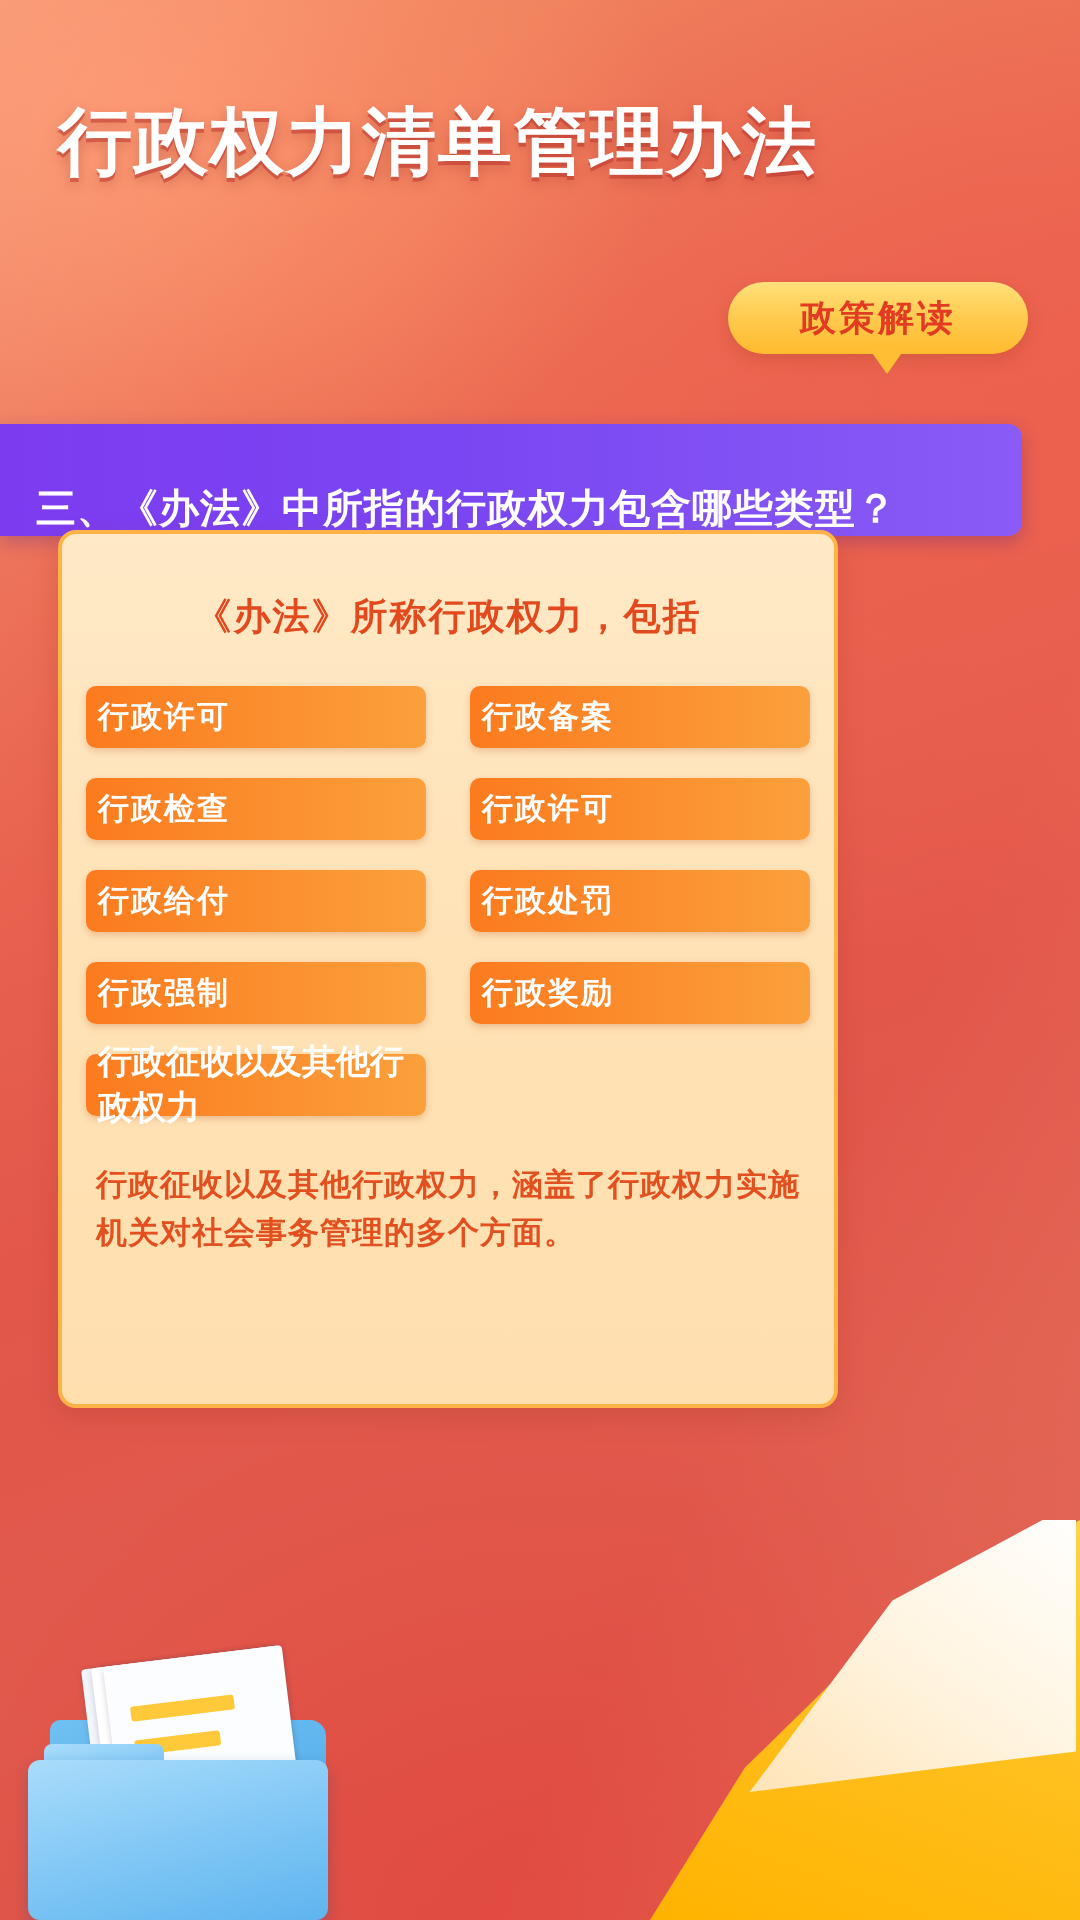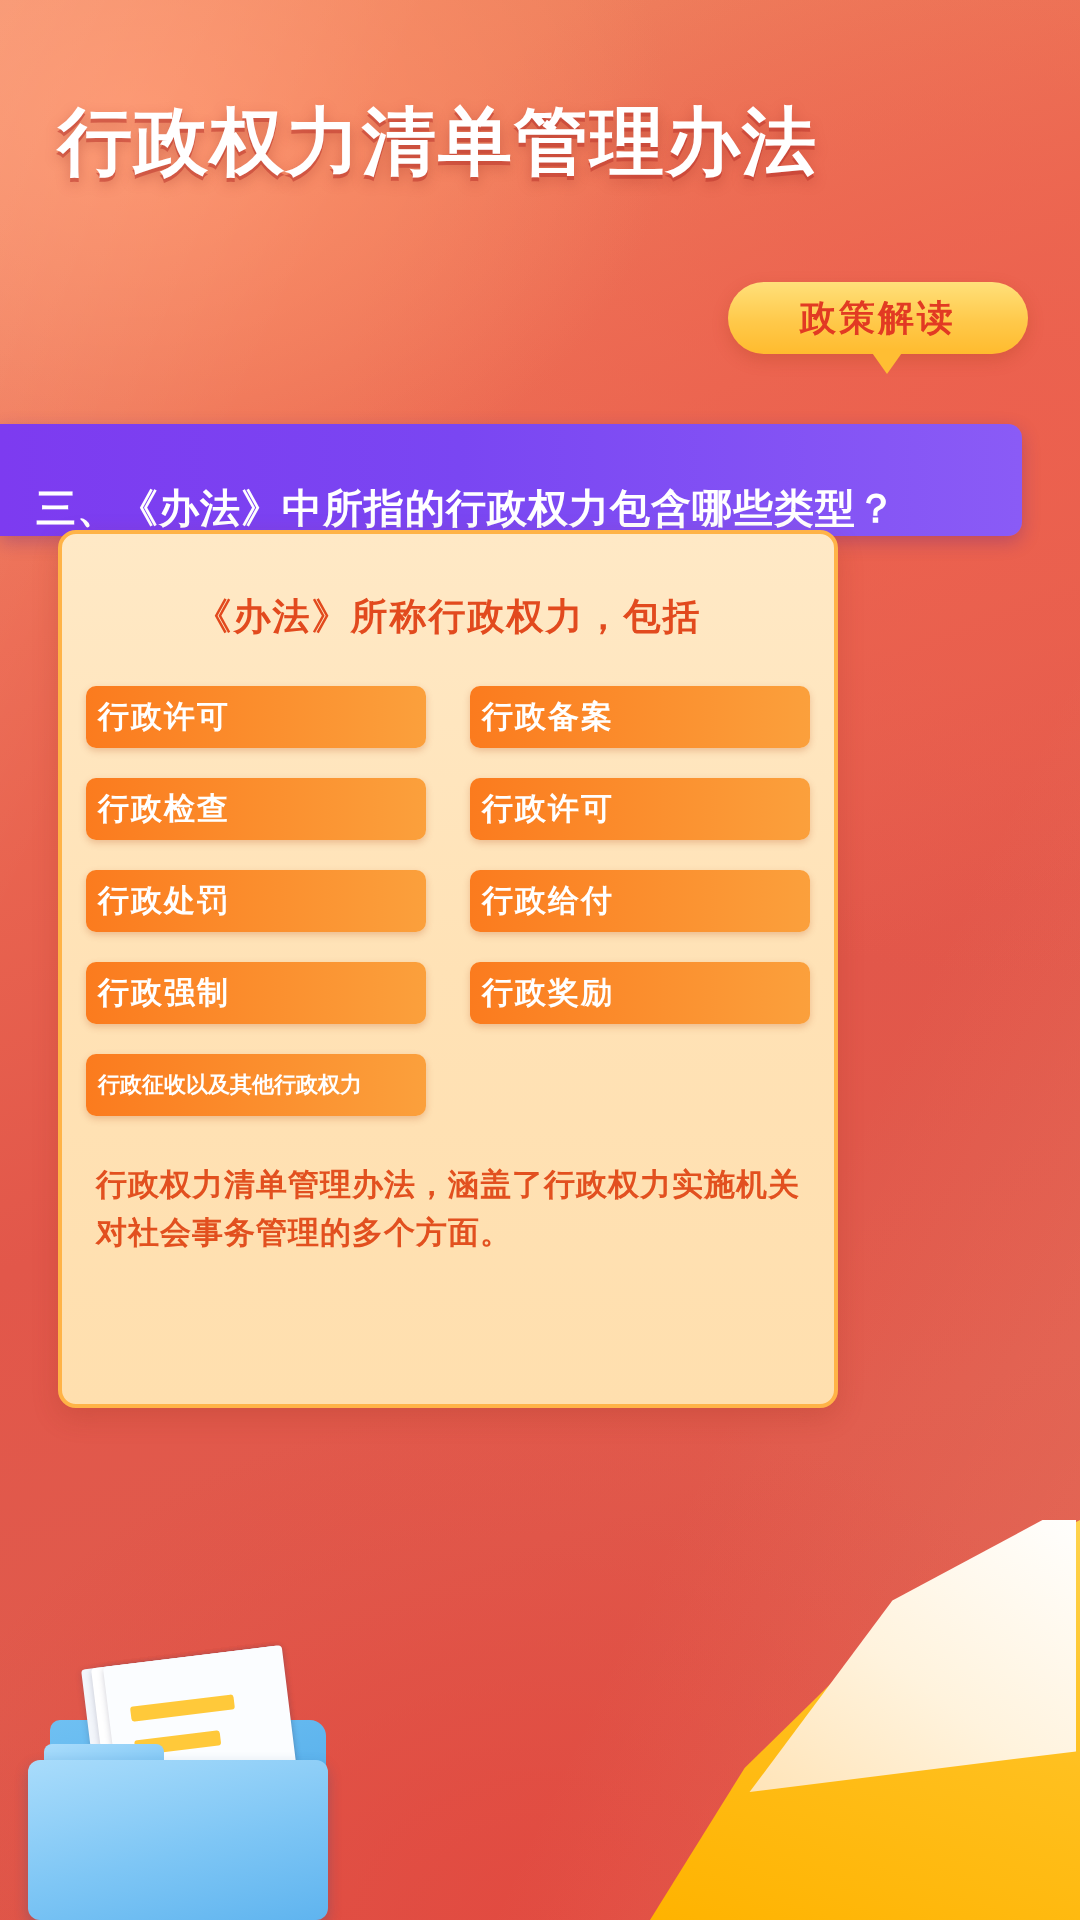--- a/index.html
+++ b/index.html
@@ -153,21 +153,21 @@
     letter-spacing: 2px;
     box-shadow: 0 3px 7px rgba(180,70,20,0.25);
   }
   .pill.left {
     background: linear-gradient(90deg, #fb7b1e 0%, #fba03c 100%);
   }
   .pill.right {
     background: linear-gradient(90deg, #fb7b1e 0%, #fba03c 100%);
   }
   .pill.wide {
-    font-size: 22px;
+    font-size: 34px;
     letter-spacing: 0px;
   }
 
   .note {
     margin: 44px 34px 0 34px;
     color: #e2501f;
     font-size: 31px;
     font-weight: bold;
     line-height: 1.55;
     letter-spacing: 1px;
@@ -287,30 +287,30 @@
   <div class="card">
     <div class="card-title">《办法》所称行政权力，包括</div>
 
     <div class="grid">
       <div class="pill left">行政许可</div>
       <div class="pill right">行政备案</div>
 
       <div class="pill right">行政检查</div>
 
       <div class="pill left">行政许可</div>
+      <div class="pill left">行政给付</div>
+
       <div class="pill right">行政处罚</div>
-
-      <div class="pill left">行政给付</div>
       <div class="pill right">行政强制</div>
 
       <div class="pill left">行政奖励</div>
       <div class="pill right wide">行政征收以及其他行政权力</div>
     </div>
 
-    <div class="note">行政权力清单管理办法，涵盖了行政权力实施机关对社会事务管理的多个方面。</div>
+    <div class="note">行政征收以及其他行政权力，涵盖了行政权力实施机关对社会事务管理的多个方面。</div>
   </div>
 
   <div class="page-curl">
     <div class="curl-yellow"></div>
     <div class="curl-white"></div>
   </div>
 
   <div class="folder">
     <div class="f-back"></div>
     <div class="f-papers">

